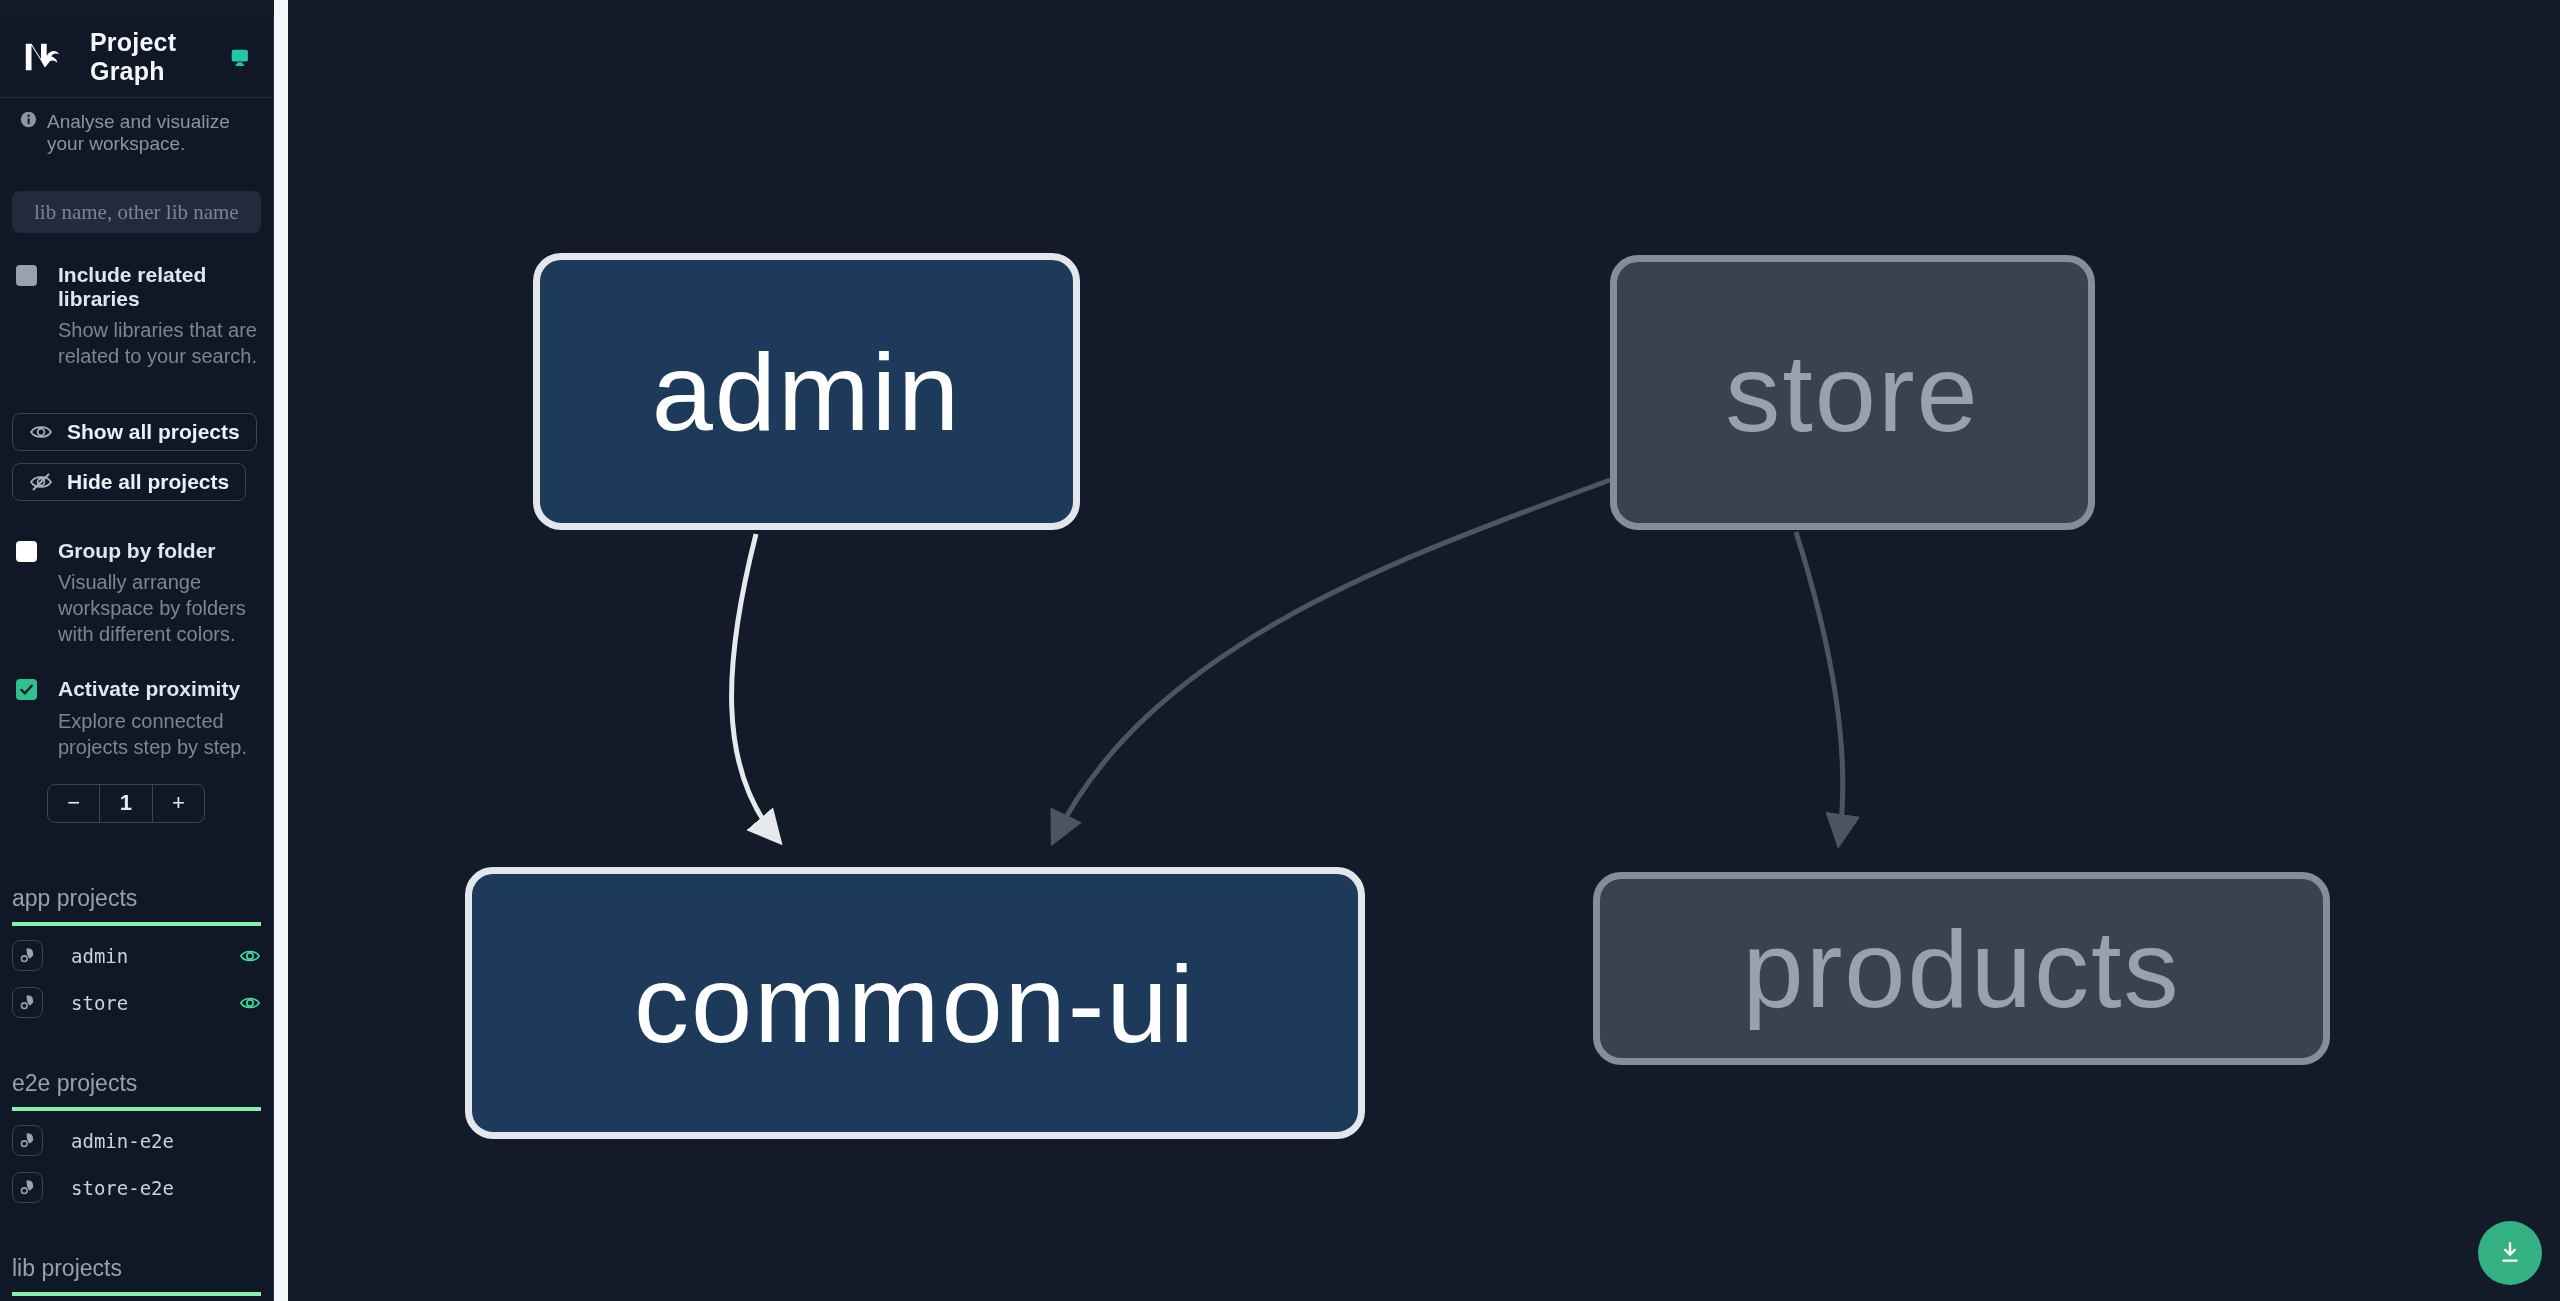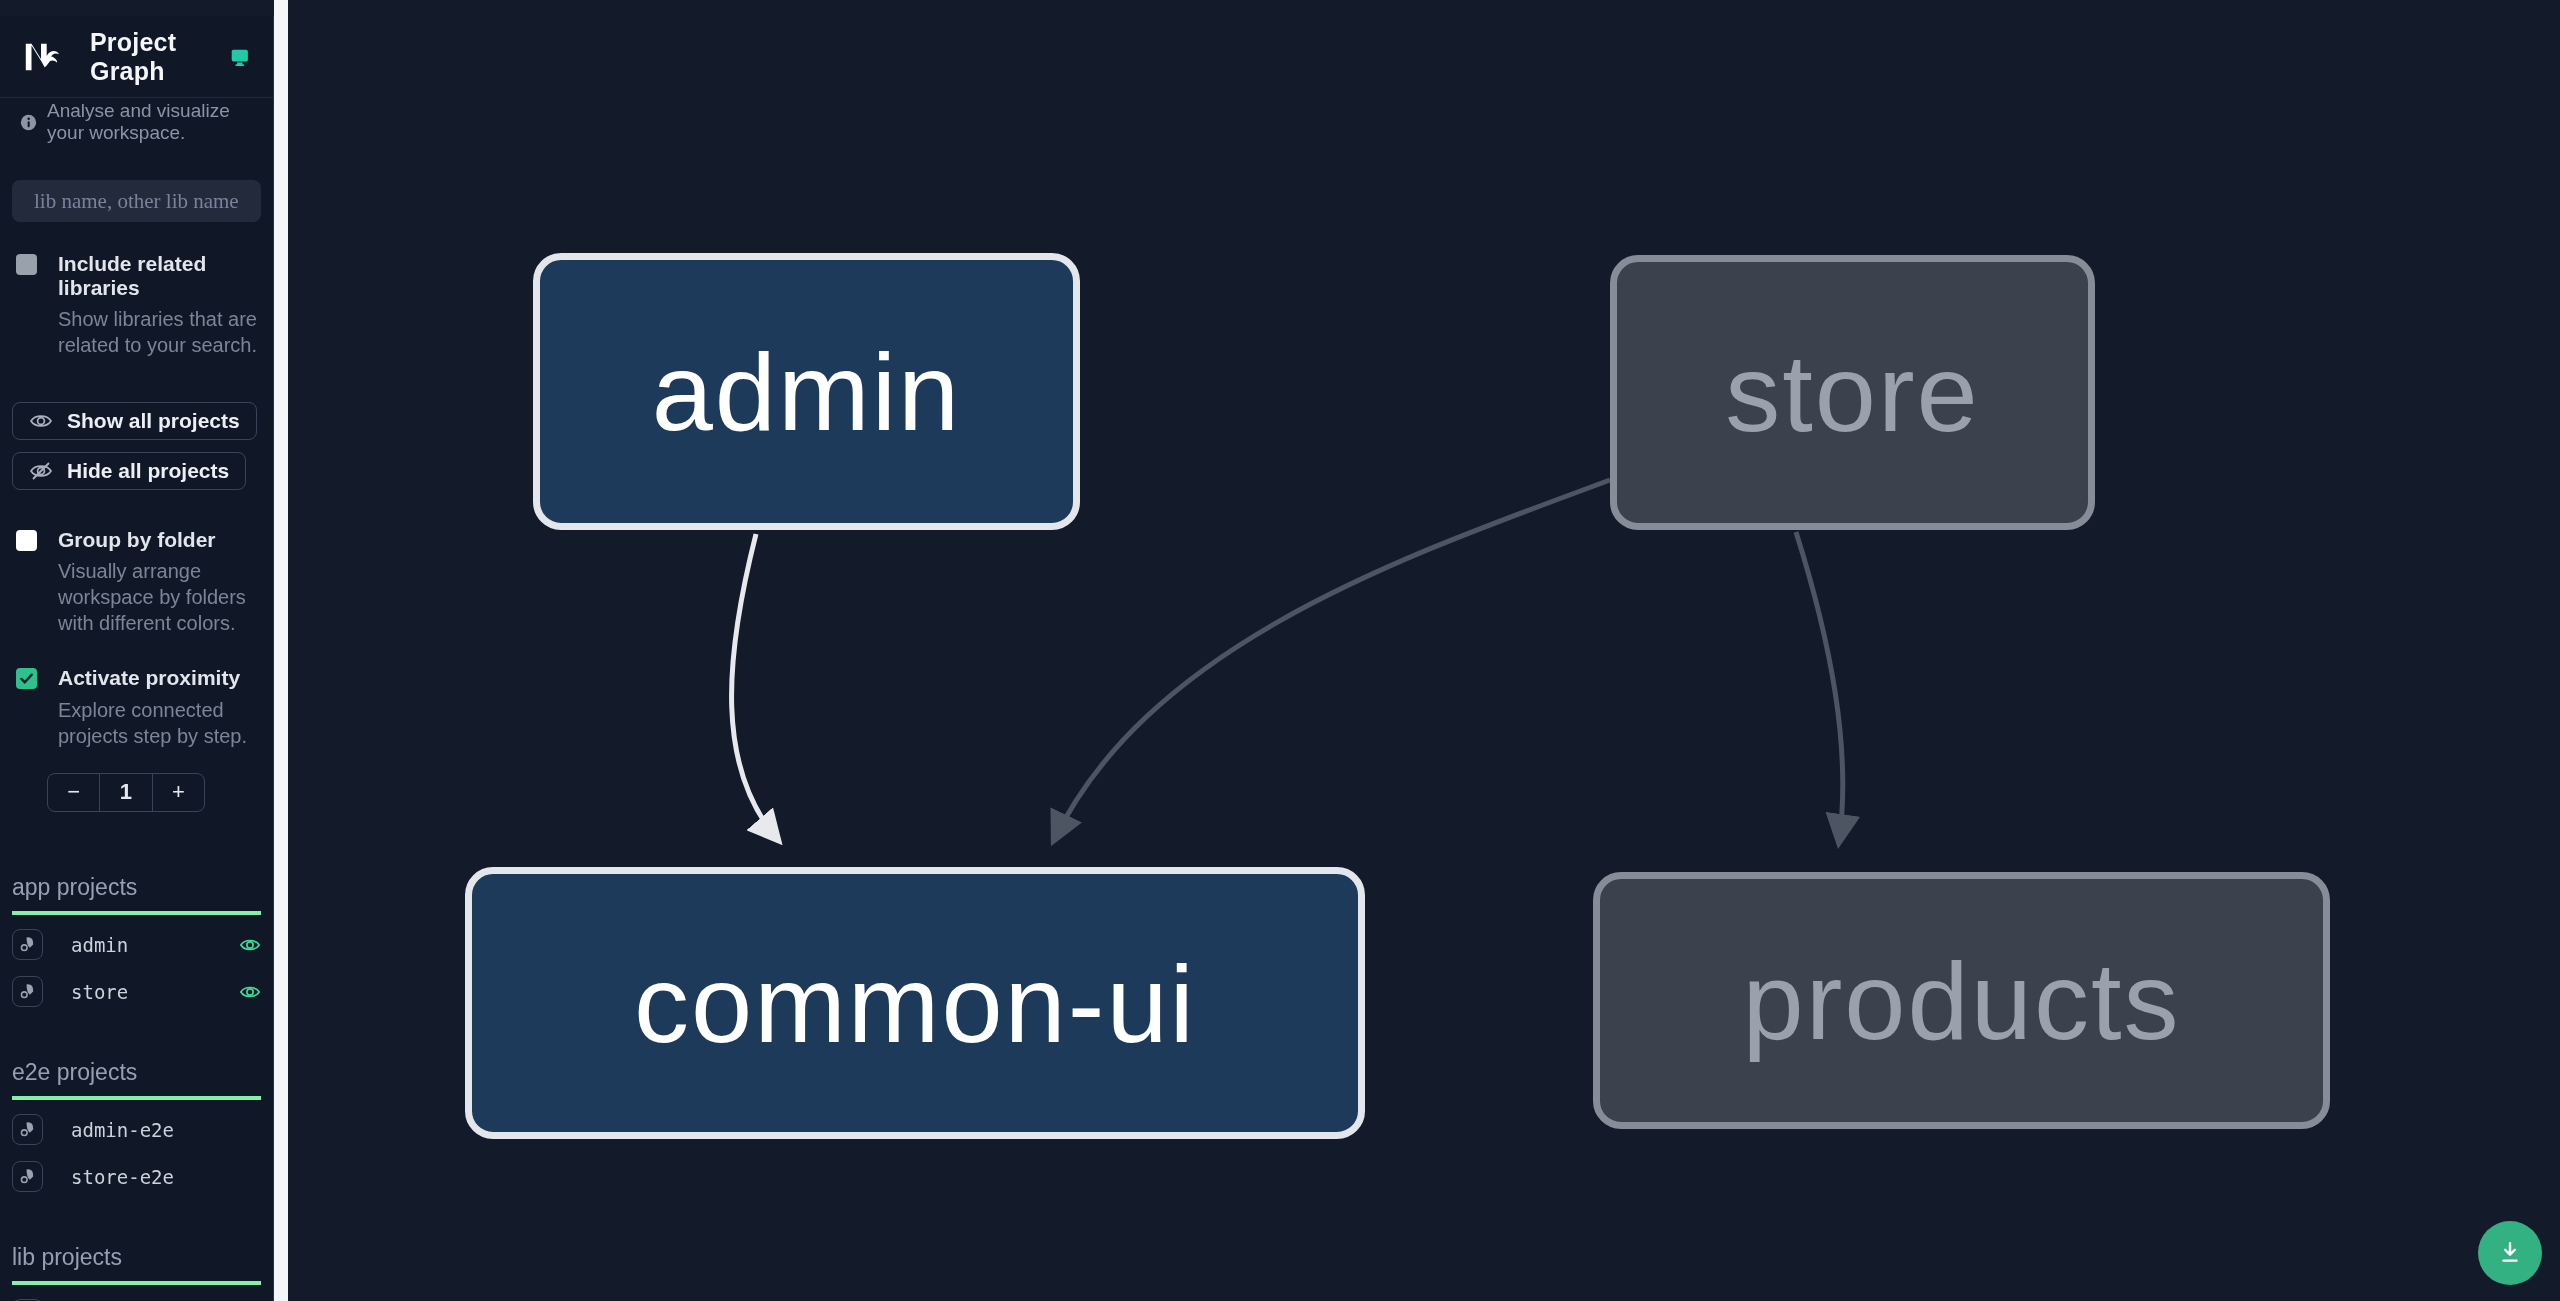--- a/index.html
+++ b/index.html
@@ -15,21 +15,21 @@
   .canvas  { position:absolute; left:288px; top:0; width:2272px; height:1301px;
              background:#131a29; z-index:1; }
 
   
   .sb-header { height:82px; display:flex; align-items:center; padding:0 22px;
                border-bottom:1px solid #1f2a42; }
   .logo { width:38px; height:38px; flex:0 0 auto; }
   .sb-title { color:#f4f6f9; font-size:25px; font-weight:700; margin-left:30px; letter-spacing:.2px; }
   .env-icon { margin-left:auto; width:26px; height:26px; }
 
-  .tagline { display:flex; align-items:center; gap:10px; padding:0 20px; margin-top:2px;
+  .tagline { display:flex; gap:10px; padding:0 20px; margin-top:13px;
              color:#8b93a5; font-size:19px; }
   .info-icon { width:17px; height:17px; flex:0 0 auto; }
 
   
   .search { margin:36px 12px 0 12px; height:42px; background:#222a3b; border-radius:8px;
             display:flex; align-items:center; padding:0 12px; gap:10px; }
   .search input { flex:1; background:transparent; border:none; outline:none;
                   color:#e5e8ee; font-size:21px; font-family:Liberation Serif, serif; }
   .search input::placeholder { color:#79839a; }
 
@@ -71,21 +71,21 @@
 
   
   .node { position:absolute; border-radius:28px; display:flex; align-items:center;
           justify-content:center; cursor:pointer; letter-spacing:2px; }
   .node-label { font-size:110px; font-weight:400; }
   .node.focused { background:#1d3a5a; border:7px solid #e3e6ea; color:#ffffff; }
   .node.faded   { background:#3b424e; border:7px solid #868d98; color:#9aa1ac; }
   .node-admin     { left:245px;  top:253px; width:547px; height:277px; }
   .node-store     { left:1322px; top:255px; width:485px; height:275px; }
   .node-common-ui { left:177px;  top:867px; width:900px; height:272px; }
-  .node-products  { left:1305px; top:872px; width:737px; height:257px; }
+  .node-products  { left:1305px; top:872px; width:737px; height:193px; }
 
   .edges { position:absolute; left:0; top:0; width:2272px; height:1301px; }
 
   
   .fab { position:absolute; right:18px; bottom:16px; width:64px; height:64px; border-radius:50%;
          background:#34b183; display:flex; align-items:center; justify-content:center;
          cursor:pointer; z-index:4; }
 </style>
 </head>
 <body>

